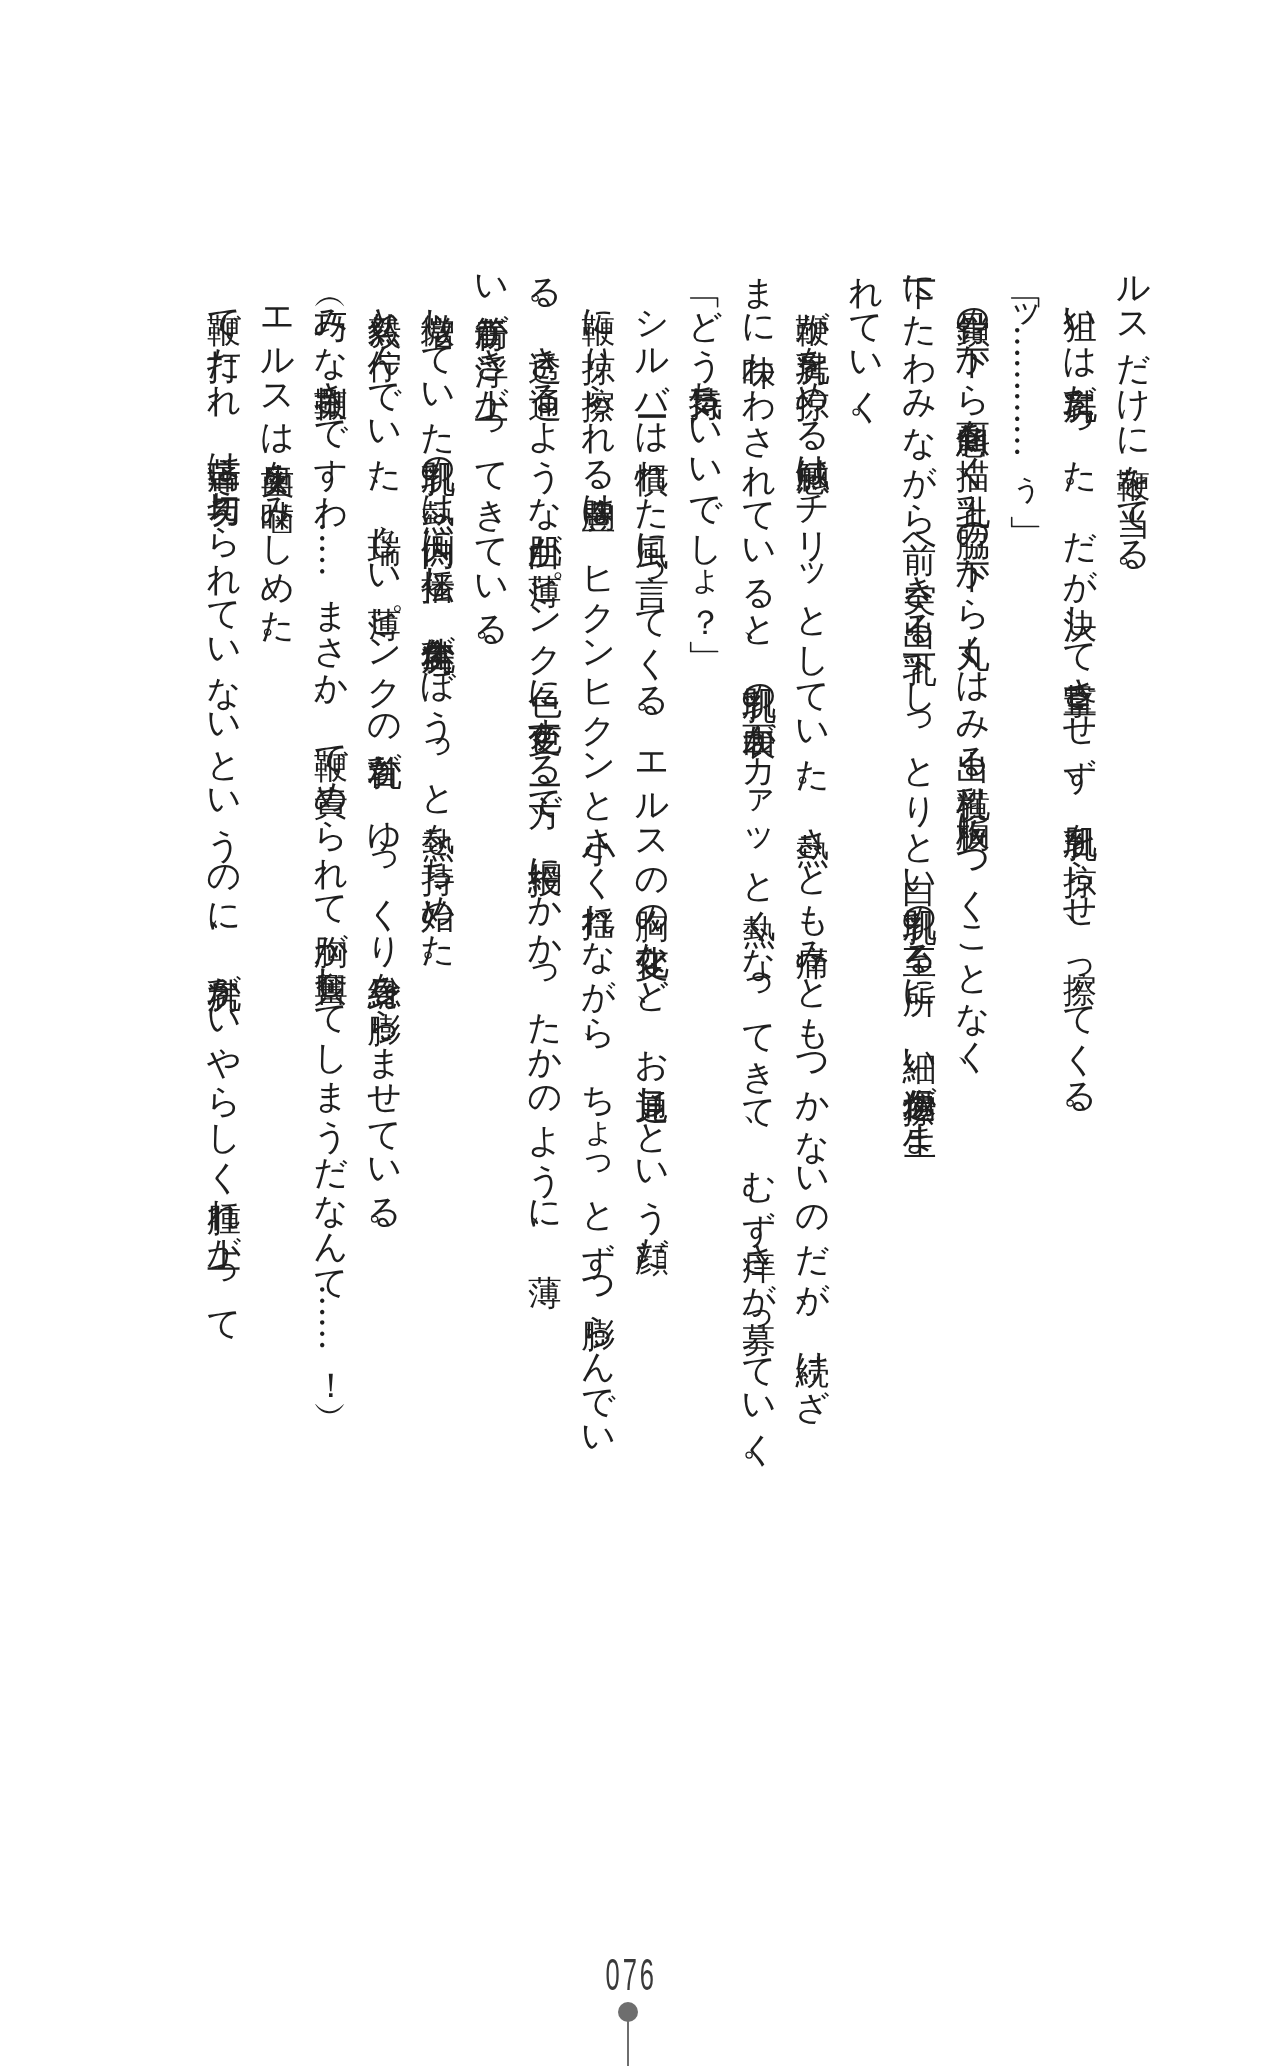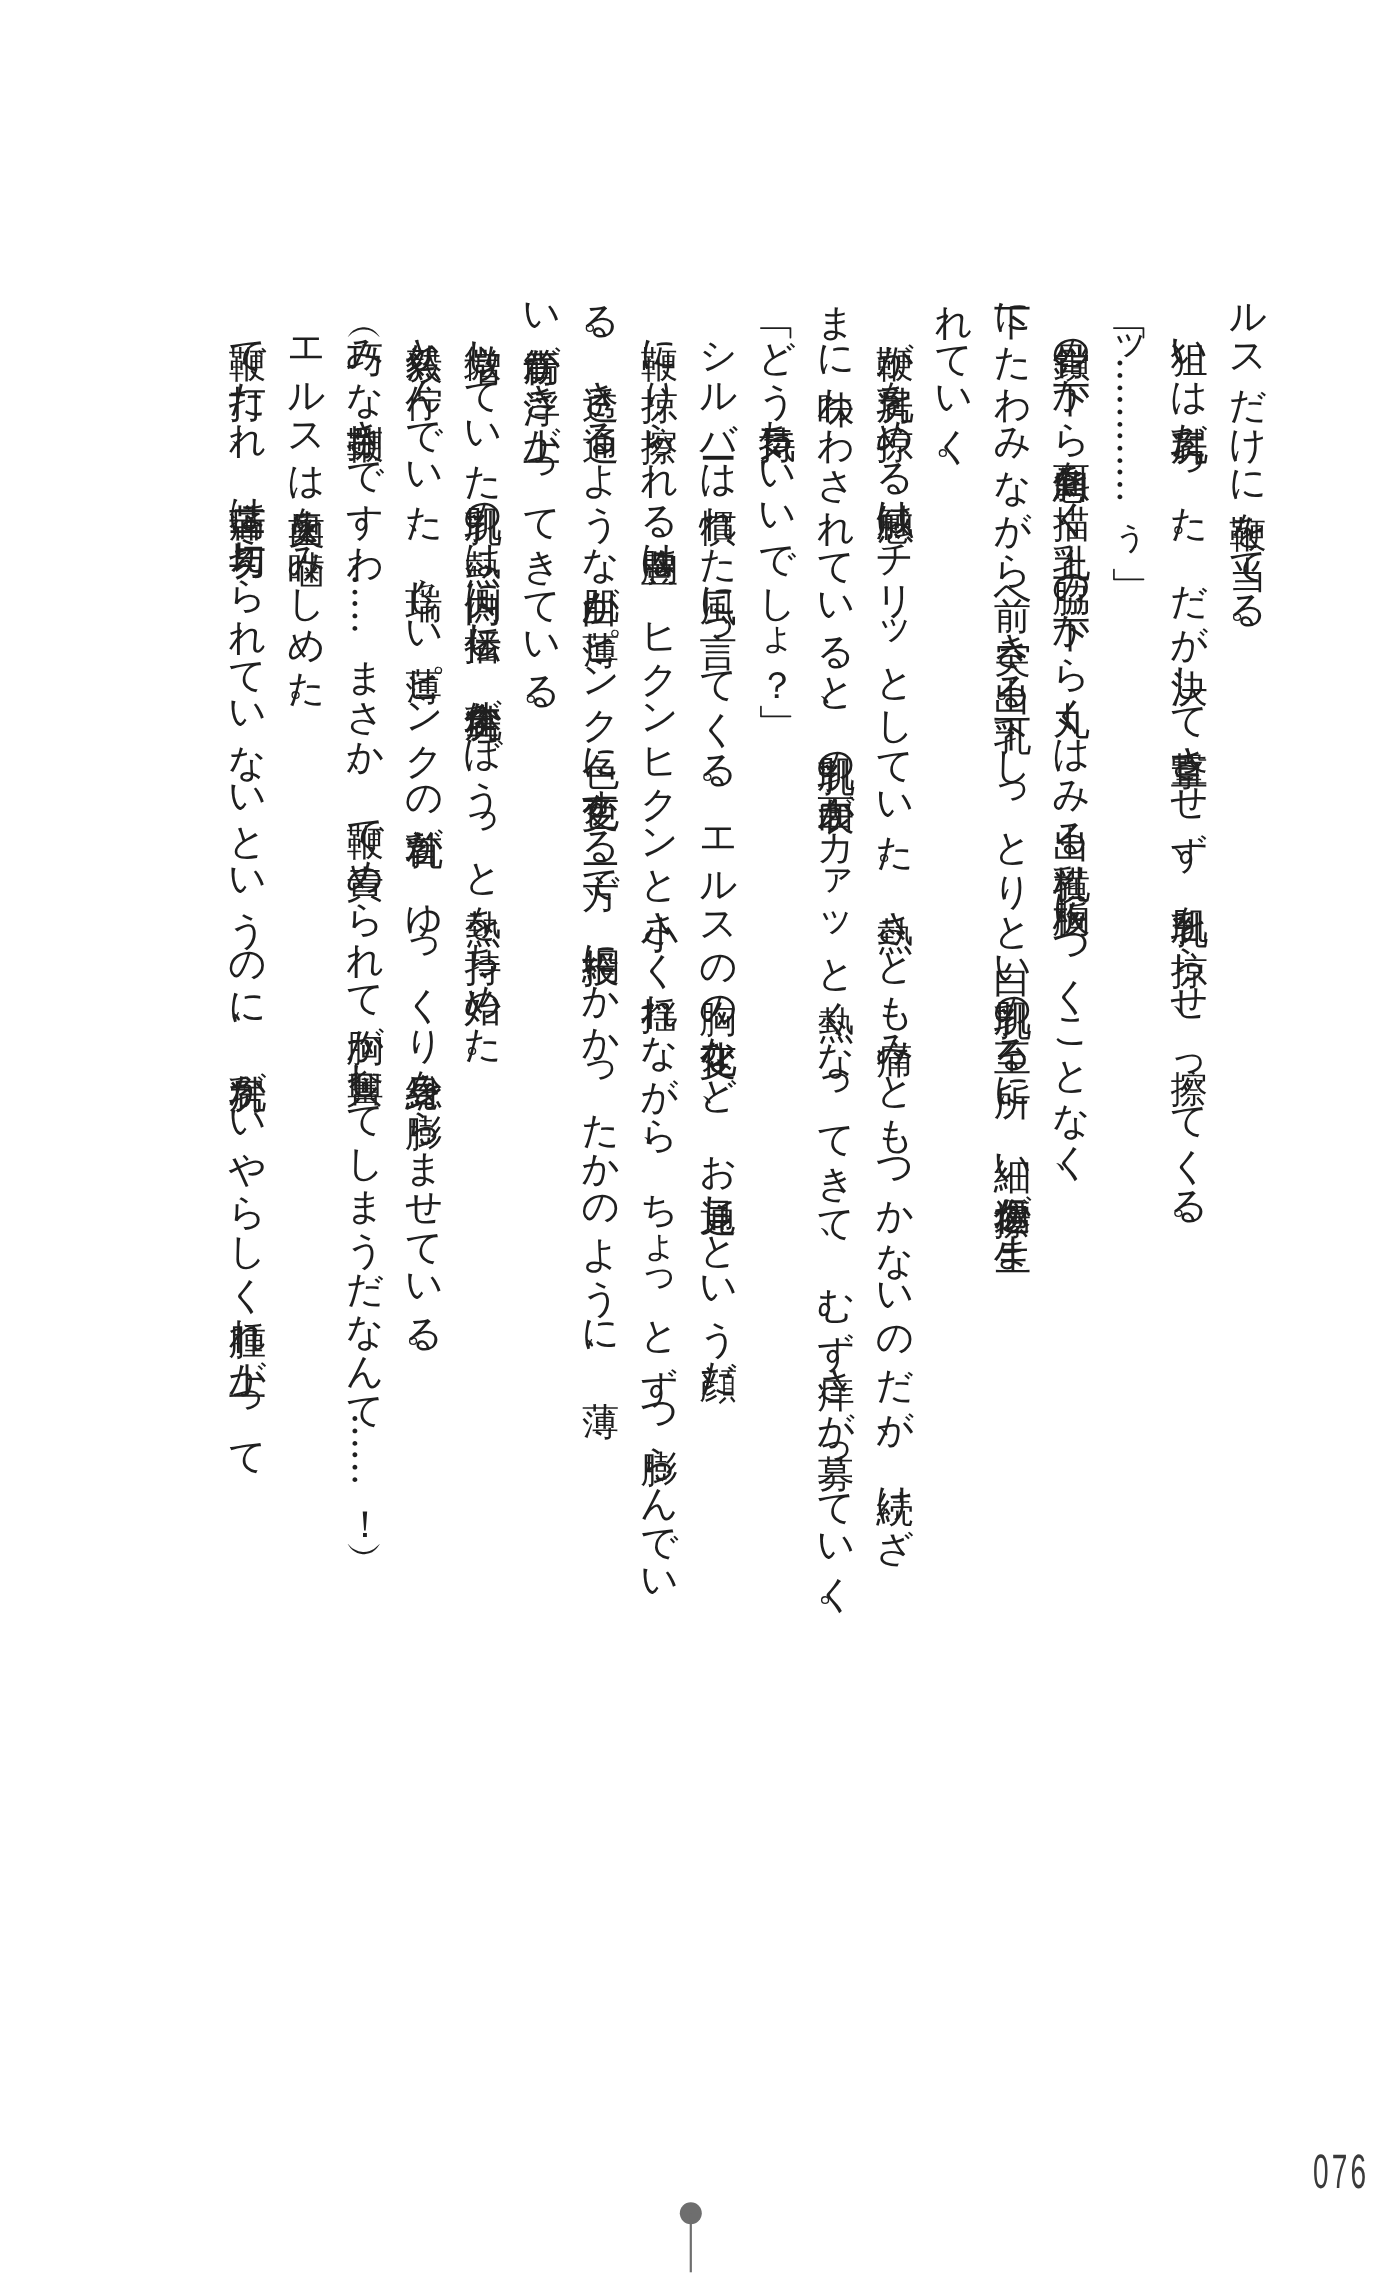--- a/index.html
+++ b/index.html
@@ -39,21 +39,21 @@
   }
   .text-area p.indent {
     text-indent: 34px;
   }
   
   .page-number {
     position: absolute;
     top: 1953px;
     left: 0;
     width: 100%;
-    text-align: right;
+    text-align: center;
     font-family: "Liberation Sans", "DejaVu Sans", sans-serif;
     font-size: 44px;
     font-weight: 300;
     line-height: 1;
     color: var(--folio-color, #3a3a3a);
   }
   .pn-digits {
     display: inline-block;
     transform: scaleX(0.58);
     letter-spacing: 5px;

